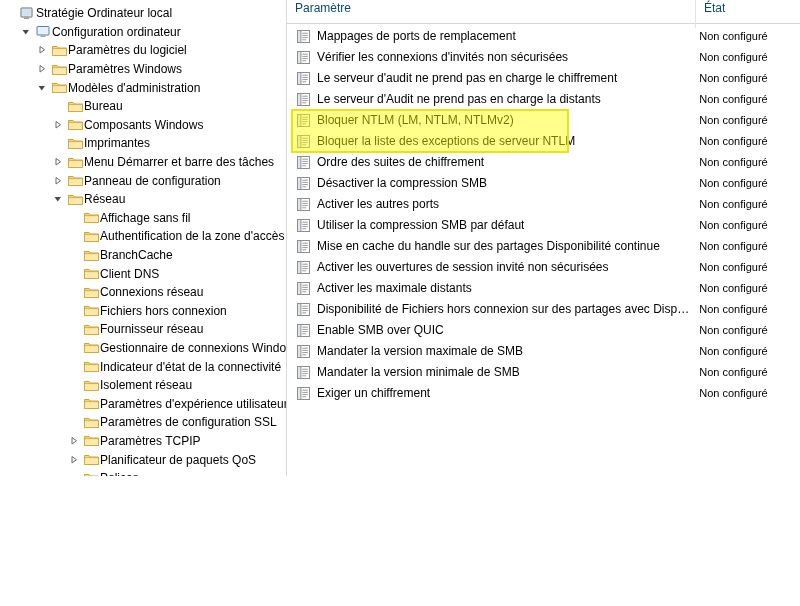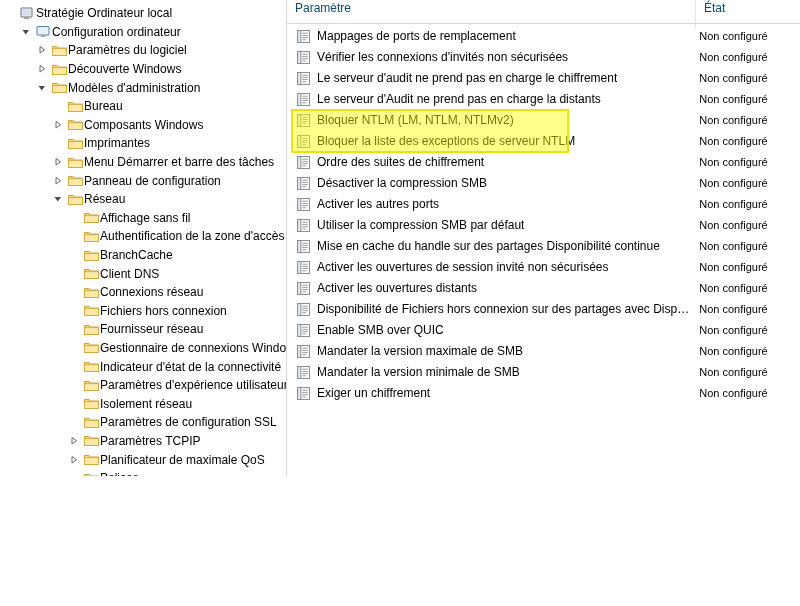--- a/index.html
+++ b/index.html
@@ -208,21 +208,21 @@
             <svg width="10" height="10" viewBox="0 0 10 10">
               <path d="M3 1.5 L7.5 4.75 L3 8 Z" fill="none" stroke="#6b6b6b" stroke-width="1"></path>
             </svg>
           </span>
           <span class="node-icon">
             <svg width="15" height="13" viewBox="0 0 15 13">
               <path d="M0.5 2.5 L5 2.5 L6.2 4 L14.5 4 L14.5 11.5 L0.5 11.5 Z" fill="#ffd976" stroke="#c9a33a" stroke-width="1"></path>
               <path d="M0.5 4.6 L14.5 4.6 L14.5 11.5 L0.5 11.5 Z" fill="#ffe9a8" stroke="#c9a33a" stroke-width="0.8"></path>
             </svg>
           </span>
-          <span class="node-label">Découverte Windows</span>
+          <span class="node-label">Paramètres Windows</span>
         </div>
         <div class="tree-row">
           <span style="display: inline-block; width: 32px; min-width: 32px;"></span>
           <span class="twisty">
             <svg width="10" height="10" viewBox="0 0 10 10">
               <path d="M1.5 3 L8 3 L4.75 7.5 Z" fill="#4a4a4a"></path>
             </svg>
           </span>
           <span class="node-icon">
             <svg width="15" height="13" viewBox="0 0 15 13">
@@ -415,42 +415,42 @@
         </div>
         <div class="tree-row">
           <span style="display: inline-block; width: 64px; min-width: 64px;"></span>
           <span class="twisty"></span>
           <span class="node-icon">
             <svg width="15" height="13" viewBox="0 0 15 13">
               <path d="M0.5 2.5 L5 2.5 L6.2 4 L14.5 4 L14.5 11.5 L0.5 11.5 Z" fill="#ffd976" stroke="#c9a33a" stroke-width="1"></path>
               <path d="M0.5 4.6 L14.5 4.6 L14.5 11.5 L0.5 11.5 Z" fill="#ffe9a8" stroke="#c9a33a" stroke-width="0.8"></path>
             </svg>
           </span>
+          <span class="node-label">Isolement réseau</span>
+        </div>
+        <div class="tree-row">
+          <span style="display: inline-block; width: 64px; min-width: 64px;"></span>
+          <span class="twisty"></span>
+          <span class="node-icon">
+            <svg width="15" height="13" viewBox="0 0 15 13">
+              <path d="M0.5 2.5 L5 2.5 L6.2 4 L14.5 4 L14.5 11.5 L0.5 11.5 Z" fill="#ffd976" stroke="#c9a33a" stroke-width="1"></path>
+              <path d="M0.5 4.6 L14.5 4.6 L14.5 11.5 L0.5 11.5 Z" fill="#ffe9a8" stroke="#c9a33a" stroke-width="0.8"></path>
+            </svg>
+          </span>
           <span class="node-label">Paramètres d'expérience utilisateur</span>
         </div>
         <div class="tree-row">
           <span style="display: inline-block; width: 64px; min-width: 64px;"></span>
           <span class="twisty"></span>
           <span class="node-icon">
             <svg width="15" height="13" viewBox="0 0 15 13">
               <path d="M0.5 2.5 L5 2.5 L6.2 4 L14.5 4 L14.5 11.5 L0.5 11.5 Z" fill="#ffd976" stroke="#c9a33a" stroke-width="1"></path>
               <path d="M0.5 4.6 L14.5 4.6 L14.5 11.5 L0.5 11.5 Z" fill="#ffe9a8" stroke="#c9a33a" stroke-width="0.8"></path>
             </svg>
           </span>
-          <span class="node-label">Isolement réseau</span>
-        </div>
-        <div class="tree-row">
-          <span style="display: inline-block; width: 64px; min-width: 64px;"></span>
-          <span class="twisty"></span>
-          <span class="node-icon">
-            <svg width="15" height="13" viewBox="0 0 15 13">
-              <path d="M0.5 2.5 L5 2.5 L6.2 4 L14.5 4 L14.5 11.5 L0.5 11.5 Z" fill="#ffd976" stroke="#c9a33a" stroke-width="1"></path>
-              <path d="M0.5 4.6 L14.5 4.6 L14.5 11.5 L0.5 11.5 Z" fill="#ffe9a8" stroke="#c9a33a" stroke-width="0.8"></path>
-            </svg>
-          </span>
           <span class="node-label">Paramètres de configuration SSL</span>
         </div>
         <div class="tree-row">
           <span style="display: inline-block; width: 64px; min-width: 64px;"></span>
           <span class="twisty">
             <svg width="10" height="10" viewBox="0 0 10 10">
               <path d="M3 1.5 L7.5 4.75 L3 8 Z" fill="none" stroke="#6b6b6b" stroke-width="1"></path>
             </svg>
           </span>
           <span class="node-icon">
@@ -467,21 +467,21 @@
             <svg width="10" height="10" viewBox="0 0 10 10">
               <path d="M3 1.5 L7.5 4.75 L3 8 Z" fill="none" stroke="#6b6b6b" stroke-width="1"></path>
             </svg>
           </span>
           <span class="node-icon">
             <svg width="15" height="13" viewBox="0 0 15 13">
               <path d="M0.5 2.5 L5 2.5 L6.2 4 L14.5 4 L14.5 11.5 L0.5 11.5 Z" fill="#ffd976" stroke="#c9a33a" stroke-width="1"></path>
               <path d="M0.5 4.6 L14.5 4.6 L14.5 11.5 L0.5 11.5 Z" fill="#ffe9a8" stroke="#c9a33a" stroke-width="0.8"></path>
             </svg>
           </span>
-          <span class="node-label">Planificateur de maximale QoS</span>
+          <span class="node-label">Planificateur de paquets QoS</span>
         </div>
         <div class="tree-row">
           <span style="display: inline-block; width: 64px; min-width: 64px;"></span>
           <span class="twisty"></span>
           <span class="node-icon">
             <svg width="15" height="13" viewBox="0 0 15 13">
               <path d="M0.5 2.5 L5 2.5 L6.2 4 L14.5 4 L14.5 11.5 L0.5 11.5 Z" fill="#ffd976" stroke="#c9a33a" stroke-width="1"></path>
               <path d="M0.5 4.6 L14.5 4.6 L14.5 11.5 L0.5 11.5 Z" fill="#ffe9a8" stroke="#c9a33a" stroke-width="0.8"></path>
             </svg>
           </span>
@@ -764,21 +764,21 @@
             <span class="policy-icon">
               <svg width="13" height="13" viewBox="0 0 13 13">
                 <rect x="0.5" y="0.5" width="12" height="12" fill="#ffffff" stroke="#8f8f8f" stroke-width="1"></rect>
                 <rect x="0.5" y="0.5" width="3.4" height="12" fill="#dce6f2" stroke="#8f8f8f" stroke-width="1"></rect>
                 <line x1="5.3" y1="3.2" x2="10.8" y2="3.2" stroke="#8f8f8f" stroke-width="0.9"></line>
                 <line x1="5.3" y1="5.4" x2="10.8" y2="5.4" stroke="#8f8f8f" stroke-width="0.9"></line>
                 <line x1="5.3" y1="7.6" x2="10.8" y2="7.6" stroke="#8f8f8f" stroke-width="0.9"></line>
                 <line x1="5.3" y1="9.8" x2="9.2" y2="9.8" stroke="#8f8f8f" stroke-width="0.9"></line>
               </svg>
             </span>
-            <span class="txt">Activer les ouvertures distants</span>
+            <span class="txt">Activer les maximale distants</span>
           </div>
           <div class="cell-state">Non configuré</div>
         </div>
         <div class="list-row">
           <div class="cell-name">
             <span class="policy-icon">
               <svg width="13" height="13" viewBox="0 0 13 13">
                 <rect x="0.5" y="0.5" width="12" height="12" fill="#ffffff" stroke="#8f8f8f" stroke-width="1"></rect>
                 <rect x="0.5" y="0.5" width="3.4" height="12" fill="#dce6f2" stroke="#8f8f8f" stroke-width="1"></rect>
                 <line x1="5.3" y1="3.2" x2="10.8" y2="3.2" stroke="#8f8f8f" stroke-width="0.9"></line>

